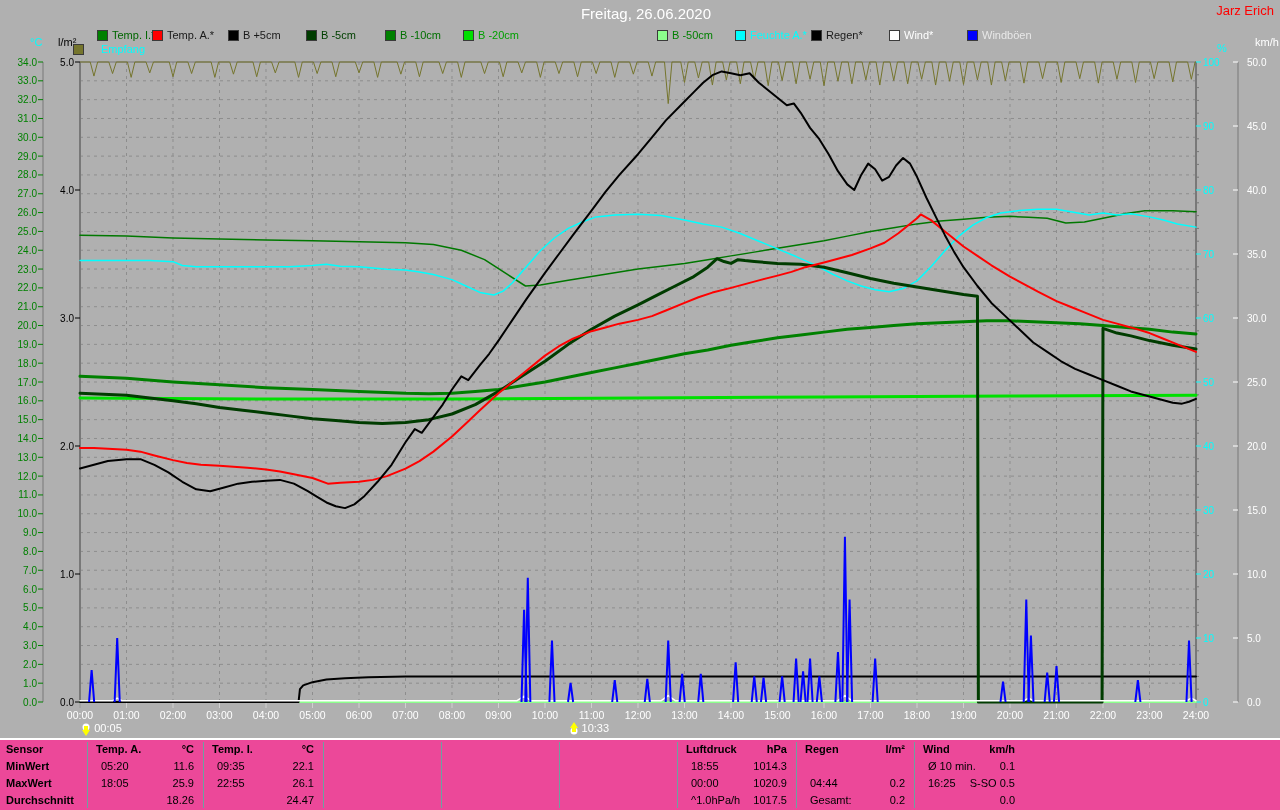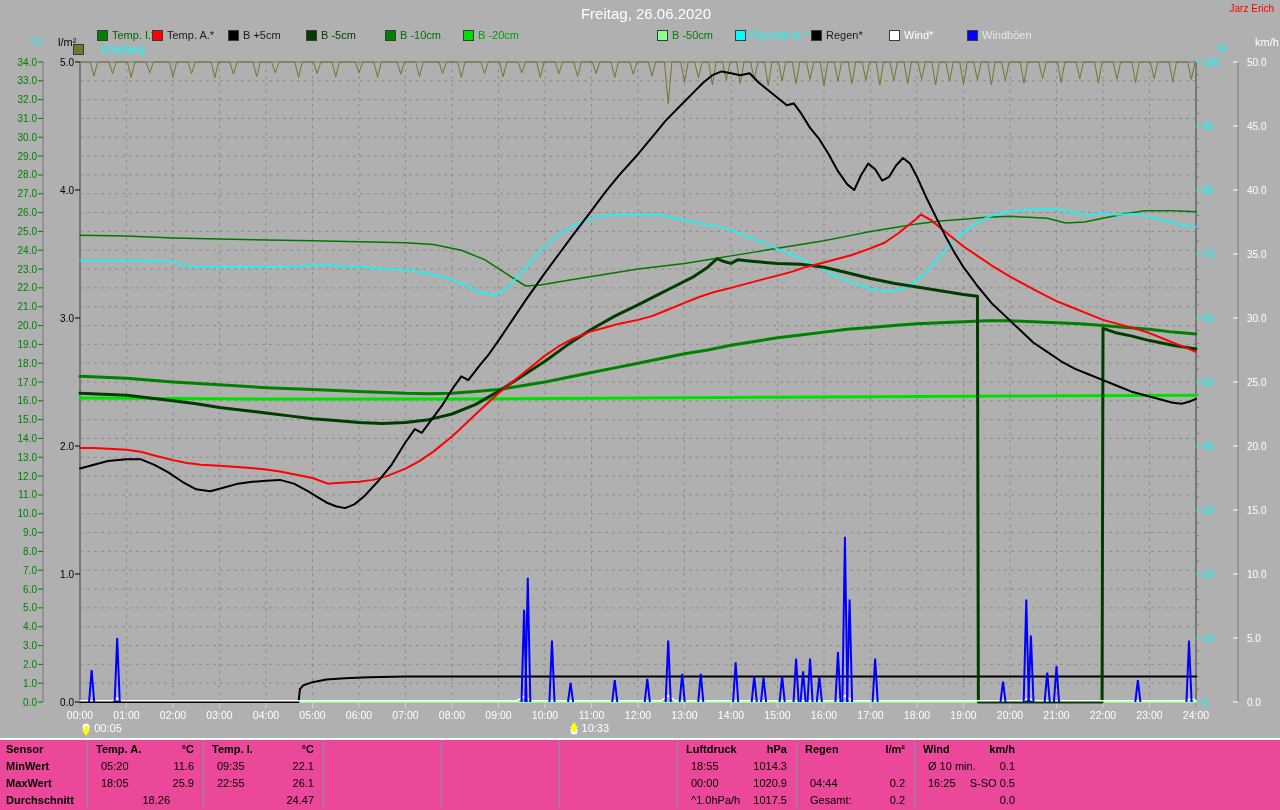--- a/index.html
+++ b/index.html
@@ -4,21 +4,21 @@
 <style>
   html,body{margin:0;padding:0;}
   body{
     width:1280px;height:810px;position:relative;overflow:hidden;
     background:#B0B0B0;
     font-family:"Liberation Sans", sans-serif;
     -webkit-font-smoothing:none;
   }
   .abs{position:absolute;padding-left:12px;}
   #title{left:0;right:0;top:5px;text-align:center;color:#FFFFFF;font-size:15px;}
-  #author{right:6px;top:3px;color:#FF0000;font-size:10px;}
+  #author{right:6px;top:3px;color:#FF0000;font-size:13px;}
   .unit{font-size:11px;}
   #unit-c{left:18px;top:36px;color:#00FFFF;}
   #unit-lm2{left:46px;top:36px;color:#000000;}
   #unit-pct{left:1205px;top:42px;color:#00FFFF;}
   #unit-kmh{left:1243px;top:36px;color:#FFFFFF;}
   .legend-item{position:absolute;display:flex;align-items:center;gap:4px;font-size:11px;white-space:nowrap;}
   .legend-box{width:11px;height:11px;border:1px solid #3A3A3A;box-sizing:border-box;flex:0 0 auto;}
   #chart{position:absolute;left:0;top:0;}
   .marker{position:absolute;display:flex;align-items:flex-start;gap:1px;color:#FFFFFF;font-size:11px;}
   #stats{position:absolute;left:0;top:738px;width:1280px;height:72px;border-top:2px solid #FFFFFF;box-sizing:border-box;font-size:11px;color:#000;}
@@ -431,21 +431,21 @@
     <span class="tcell bold" style="left: 6px; top: 20px;">MinWert</span>
     <span class="tcell bold" style="left: 6px; top: 37px;">MaxWert</span>
     <span class="tcell bold" style="left: 6px; top: 54px;">Durchschnitt</span>
     <div class="tdiv" style="left: 87px; background: rgb(111, 160, 160);"></div>
     <span class="tcell bold" style="left: 96px; top: 3px;">Temp. A.</span>
     <span class="tcell bold" style="right: 1086px; top: 3px;">°C</span>
     <span class="tcell" style="left: 101px; top: 20px;">05:20</span>
     <span class="tcell" style="right: 1086px; top: 20px;">11.6</span>
     <span class="tcell" style="left: 101px; top: 37px;">18:05</span>
     <span class="tcell" style="right: 1086px; top: 37px;">25.9</span>
-    <span class="tcell" style="right: 1110px; top: 54px;">18.26</span>
+    <span class="tcell" style="right: 1086px; top: 54px;">18.26</span>
     <div class="tdiv" style="left: 203px; background: rgb(111, 160, 160);"></div>
     <span class="tcell bold" style="left: 212px; top: 3px;">Temp. I.</span>
     <span class="tcell bold" style="right: 966px; top: 3px;">°C</span>
     <span class="tcell" style="left: 217px; top: 20px;">09:35</span>
     <span class="tcell" style="right: 966px; top: 20px;">22.1</span>
     <span class="tcell" style="left: 217px; top: 37px;">22:55</span>
     <span class="tcell" style="right: 966px; top: 37px;">26.1</span>
     <span class="tcell" style="right: 966px; top: 54px;">24.47</span>
     <div class="tdiv" style="left: 323px; background: rgb(111, 160, 160);"></div>
     <div class="tdiv" style="left: 441px; background: rgb(111, 160, 160);"></div>

